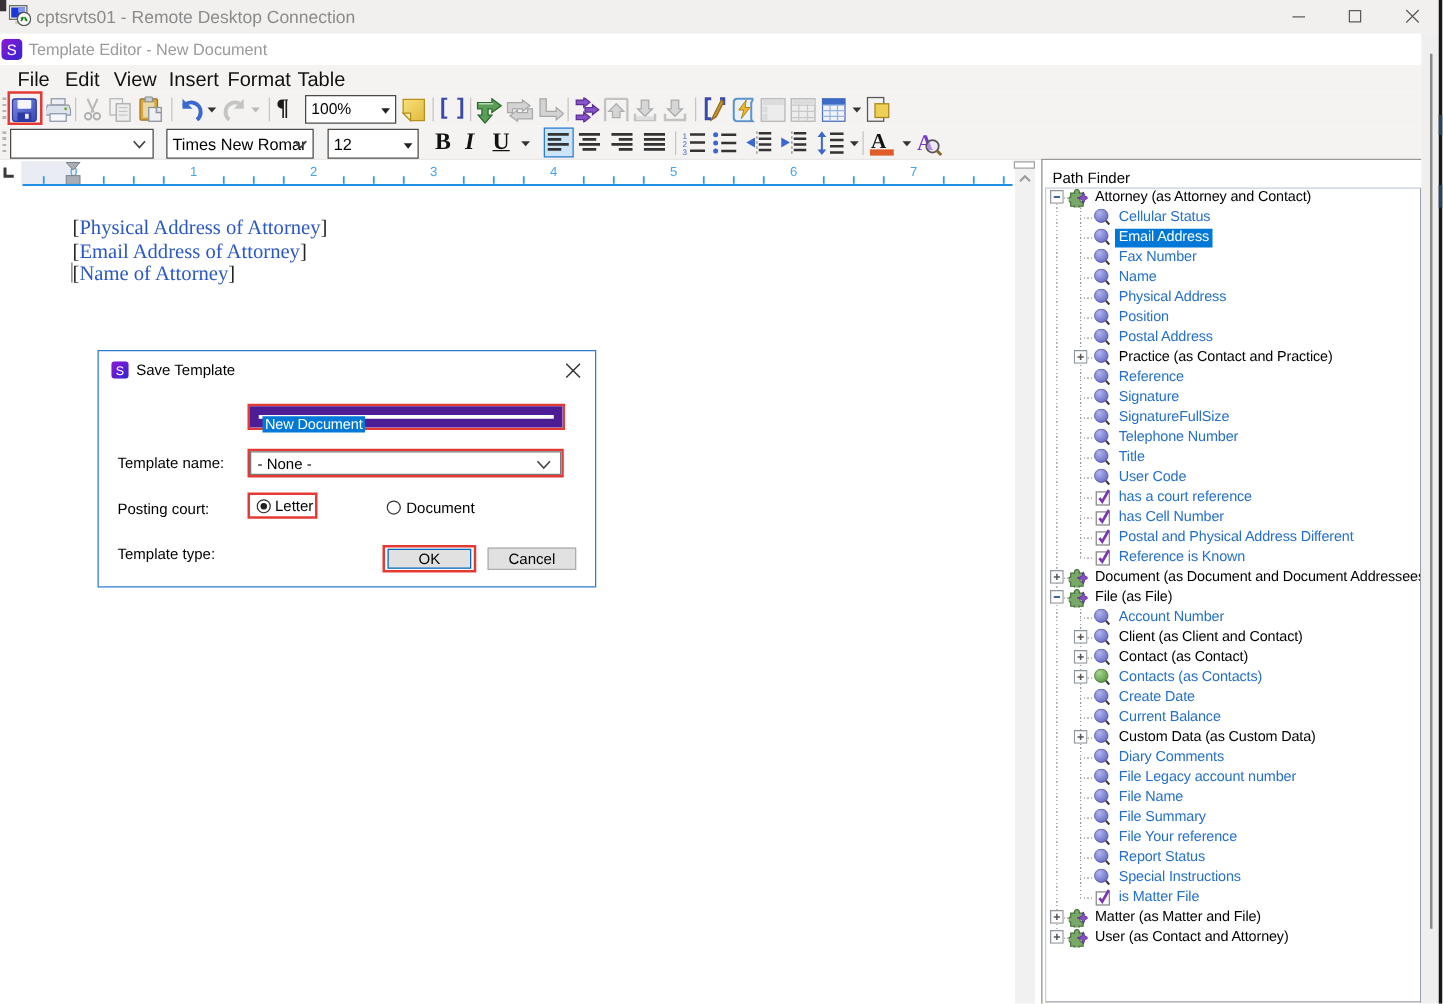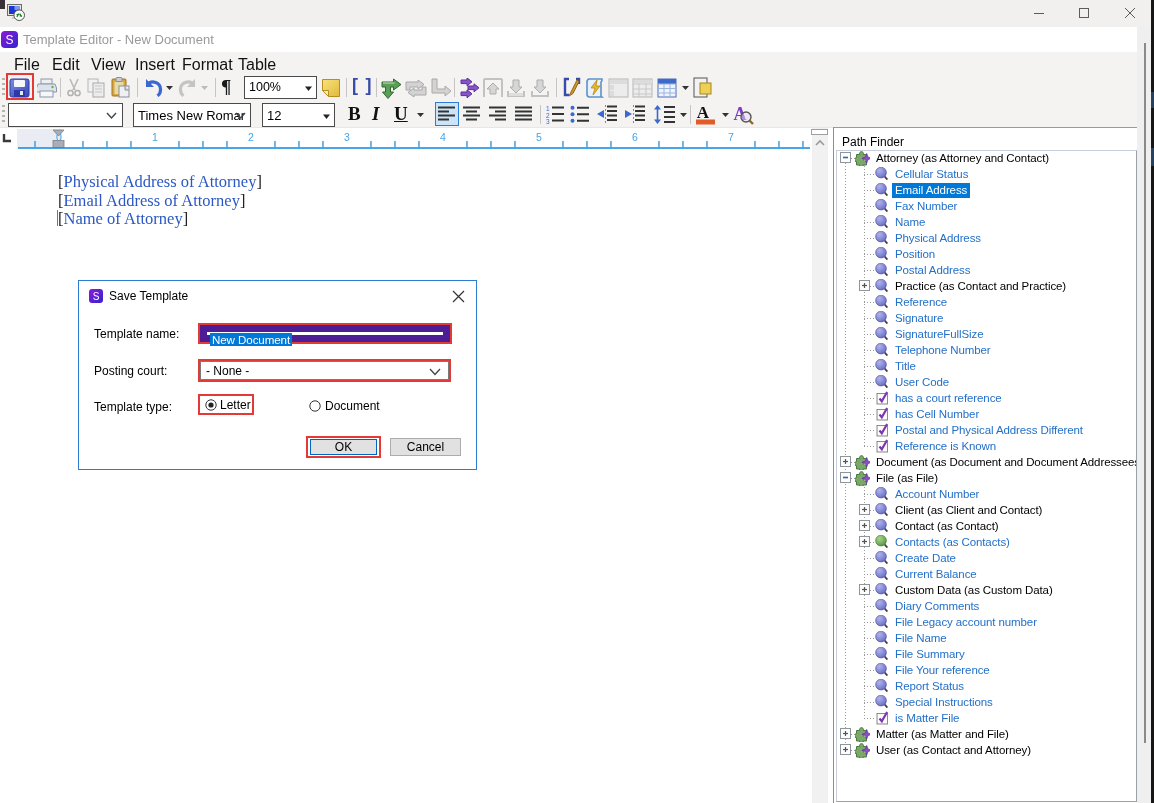--- a/index.html
+++ b/index.html
@@ -36,21 +36,21 @@
   #editor { left:0; top:149px; width:812px; height:654px; background:#fff; }
   .docline { position:absolute; left:58px; font-family:"Liberation Serif", serif; font-size:16.5px; color:#222; white-space:pre; }
   .docline b { font-weight:normal; color:#2b58c4; }
 
   
   #esb { left:812px; top:128px; width:16px; height:675px; background:#f1f1f1; }
 
   
   #dlg { left:78px; top:280px; width:399px; height:190px; background:#fff; border:1px solid #2e7cd1; font-size:12px; color:#000; }
   .redbox { position:absolute; border:2px solid #e33a35; }
-  .dlab { position:absolute; left:15px; font-size:12px; color:#000; }
+  .dlab { position:absolute; left:15px; font-size:12px; color:#000;margin-top:36px; }
   .dbtn { position:absolute; background:#e1e1e1; border:1px solid #acacac; text-align:center; font-size:12px; color:#000; }
 
   
   #panel { left:833px; top:127px; width:304px; height:676px; background:#fff; border-top:1px solid #9a9a9a; border-left:1px solid #8f8f88; }
   #pf { position:absolute; left:8px; top:7px; font-size:12px; color:#000; }
   #treebox>div,#treebox>svg { transform:translateY(-1px); }
   #treebox { position:absolute; left:2px; top:22px; width:301px; height:652px; border:1px solid #c8cedb; border-right:1px solid #9aa0a8; border-bottom:1px solid #9aa0a8; background:#fff; overflow:hidden; }
   .trow { position:absolute; height:16px; line-height:16px; font-size:11.5px; letter-spacing:-0.1px; white-space:nowrap; }
   .tblue { color:#2470c8; }
   .tblack { color:#000; }
@@ -70,20 +70,21 @@
     <div class="abs" style="left:0;top:0;width:5px;height:9px;background:#3a3136"></div>
     <svg class="abs" style="left:7px;top:4px" width="18" height="17" viewBox="0 0 18 17">
       <rect x="0.5" y="0.5" width="14" height="11" fill="#e8e4d8" stroke="#6b6b66"></rect>
       <rect x="2" y="2" width="11" height="8" fill="#1837d8"></rect>
       <rect x="7.5" y="2" width="5.5" height="4" fill="#7e96f2"></rect>
       <rect x="5" y="13" width="5" height="2" fill="#cfccc0"></rect>
       <circle cx="12.2" cy="11.2" r="5.3" fill="#fbfbfb" stroke="#555"></circle>
       <path d="M9.2 10 l2.6 0 l-1.3 1.9 z M12.4 12.2 l2.6 0 l-1.3 -1.9 z" fill="#15881c"></path>
       <path d="M9.9 12.9 l1.8-3.3 M12.7 9.6 l1.8 3.3" stroke="#15881c" stroke-width="1.3" fill="none"></path>
     </svg>
+    <span class="ttl">cptsrvts01 - Remote Desktop Connection</span>
     <svg class="winbtn" style="left:1024px" width="30" height="27">
         <line x1="10" y1="13.5" x2="20" y2="13.5" stroke="#5c5c5c" stroke-width="1"></line>
       </svg>
     <svg class="winbtn" style="left:1069px" width="30" height="27">
         <rect x="10.5" y="8.5" width="9" height="9" fill="none" stroke="#5c5c5c"></rect>
       </svg>
     <svg class="winbtn" style="left:1115px" width="30" height="27">
         <path d="M10 8 L20 18 M20 8 L10 18" stroke="#5c5c5c" stroke-width="1" fill="none"></path>
       </svg>
   </div>

